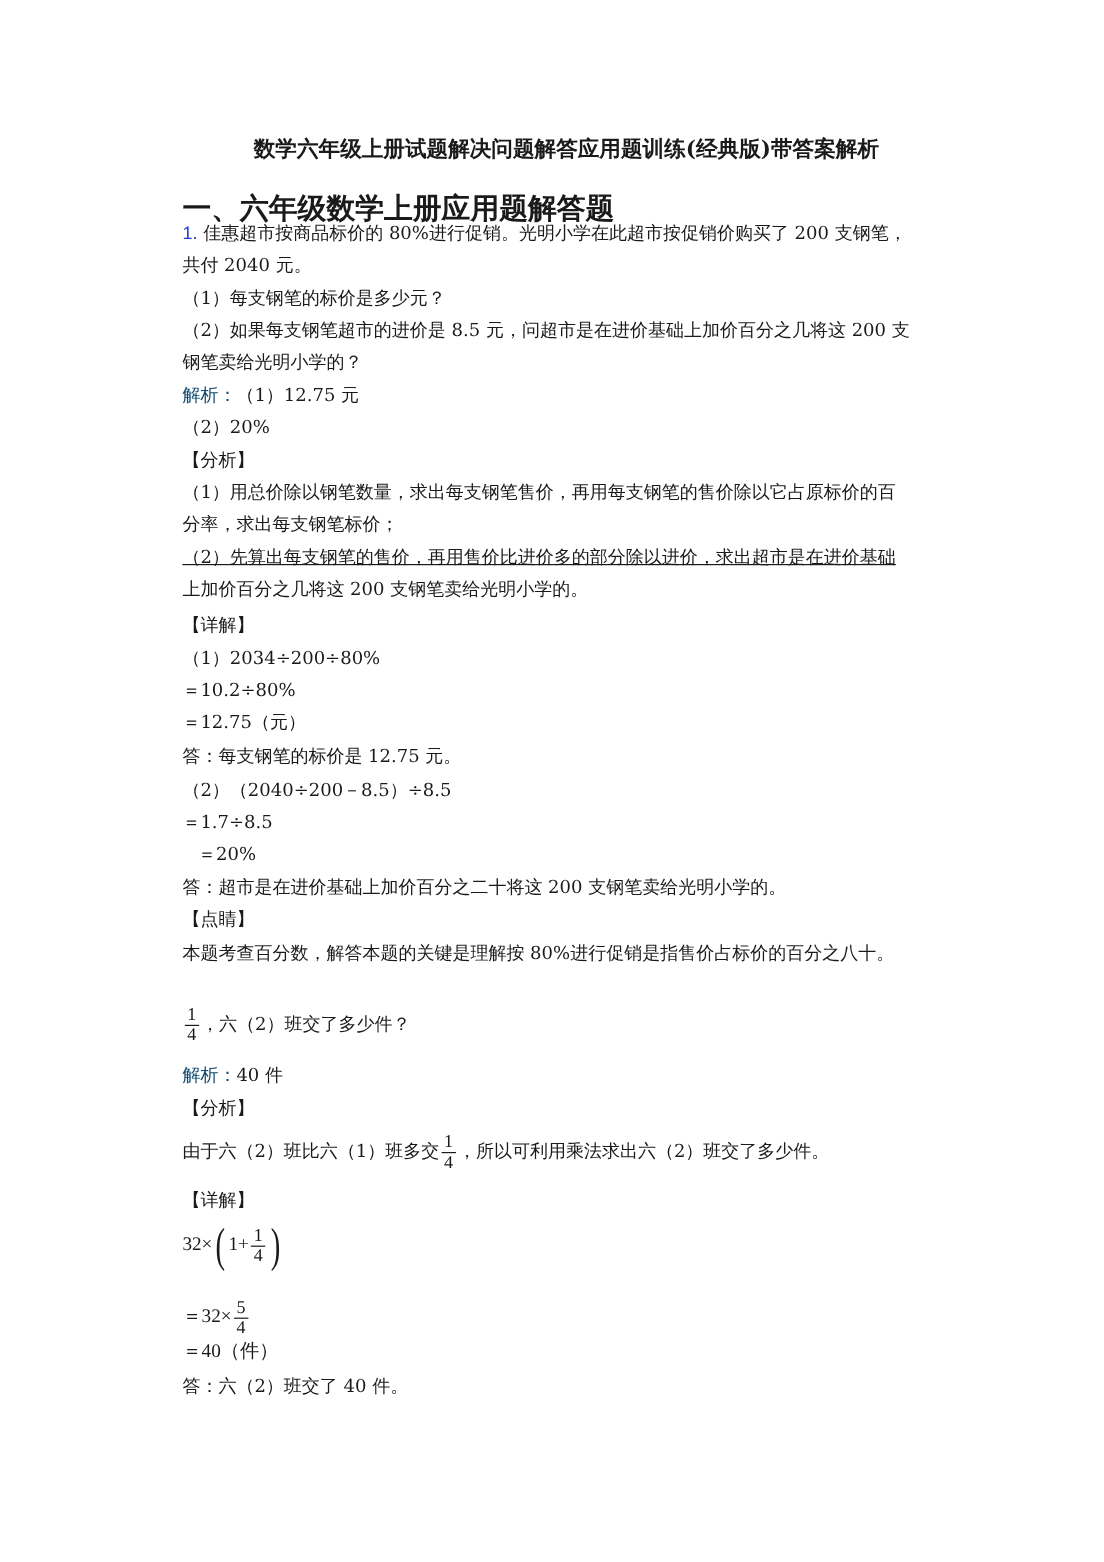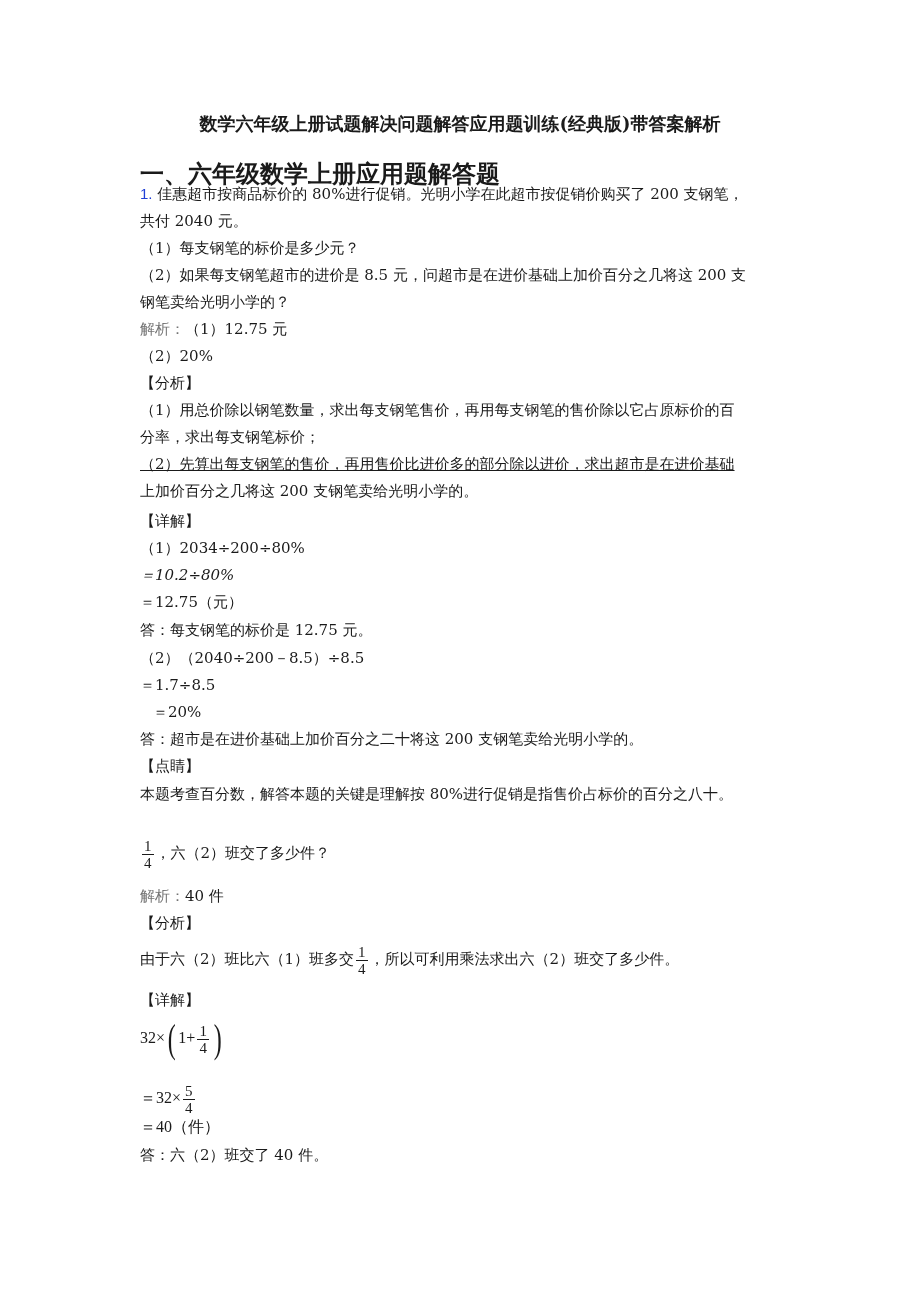--- a/index.html
+++ b/index.html
@@ -1,24 +1,24 @@
 <!DOCTYPE html>
 <html><head>
 <meta charset="utf-8">
 <style>
   html, body { margin: 0; padding: 0; background: #ffffff; }
   body { width: 920px; height: 1302px; position: relative; overflow: hidden;
          font-family: "DejaVu Serif", "Liberation Serif", serif; color: #1a1a1a; }
-  .page { position: absolute; left: 0; top: 0; width: 860px; height: 1302px; }
+  .page { position: absolute; left: 12px; top: 0; width: 860px; height: 1302px; }
   .title { position: absolute; left: 0; width: 920px; top: 112px; text-align: center;
            font-size: 18px; font-weight: bold; letter-spacing: 0px; }
   .section { position: absolute; left: 140px; top: 158px; font-size: 24px; font-weight: bold; }
   .line { position: absolute; left: 140px; font-size: 15px; line-height: 20px; white-space: nowrap; }
   .num { color: #1f3fd6; font-family: "Liberation Sans", sans-serif; }
-  .green { color: #737373; }
+  .green { color: #0c4a6e; }
   .frac { display: inline-flex; flex-direction: column; align-items: center; vertical-align: middle;
           font-family: "Liberation Serif", serif; font-size: 15px; line-height: 16px; margin: 0 2px; }
   .frac .n { border-bottom: 1px solid #1a1a1a; padding: 0 2px; }
   .frac .d { padding: 0 2px; }
   .paren { font-family: "Liberation Serif", serif; font-size: 40px; font-weight: 100; vertical-align: middle;
            display: inline-block; transform: scaleX(0.6); line-height: 40px; }
   .math { font-family: "Liberation Serif", serif; font-size: 16px; }
 </style>
 </head>
 <body>
@@ -39,21 +39,21 @@
     <span class="green">解析：</span><span>（1）12.75 元</span>
   </div>
   <div class="line" style="top:346px;">（2）20%</div>
   <div class="line" style="top:373px;">【分析】</div>
   <div class="line" style="top:400px;">（1）用总价除以钢笔数量，求出每支钢笔售价，再用每支钢笔的售价除以它占原标价的百</div>
   <div class="line" style="top:427px;">分率，求出每支钢笔标价；</div>
   <div class="line" style="top:454px;text-decoration:underline;">（2）先算出每支钢笔的售价，再用售价比进价多的部分除以进价，求出超市是在进价基础</div>
   <div class="line" style="top:481px;">上加价百分之几将这 200 支钢笔卖给光明小学的。</div>
   <div class="line" style="top:511px;">【详解】</div>
   <div class="line" style="top:538px;">（1）2034÷200÷80%</div>
-  <div class="line" style="top:565px;font-style:italic;">＝10.2÷80%</div>
+  <div class="line" style="top:565px;">＝10.2÷80%</div>
   <div class="line" style="top:592px;">＝12.75（元）</div>
   <div class="line" style="top:620px;">答：每支钢笔的标价是 12.75 元。</div>
   <div class="line" style="top:648px;">（2）（2040÷200－8.5）÷8.5</div>
   <div class="line" style="top:675px;">＝1.7÷8.5</div>
   <div class="line" style="top:702px;margin-left:13px;">＝20%</div>
   <div class="line" style="top:729px;">答：超市是在进价基础上加价百分之二十将这 200 支钢笔卖给光明小学的。</div>
   <div class="line" style="top:756px;">【点睛】</div>
   <div class="line" style="top:784px;">本题考查百分数，解答本题的关键是理解按 80%进行促销是指售价占标价的百分之八十。</div>
 
   <div class="line" style="top:836px; line-height:34px;">

